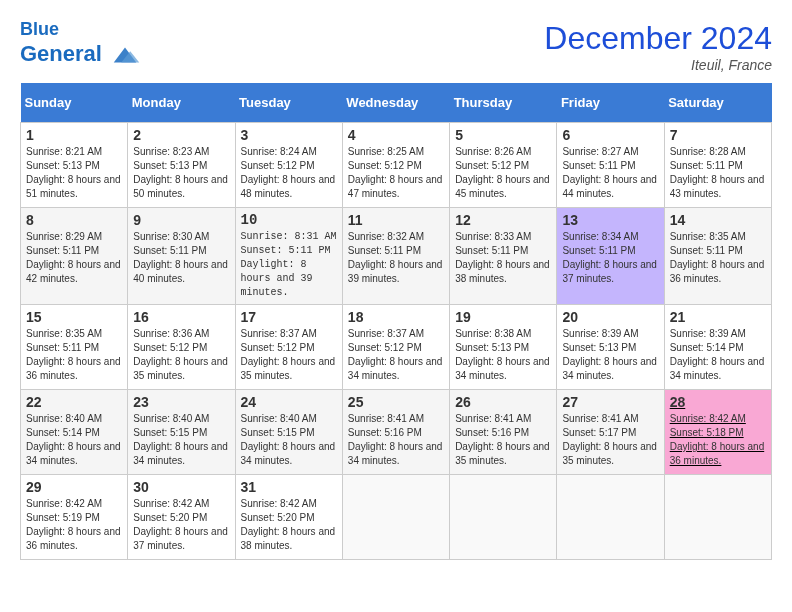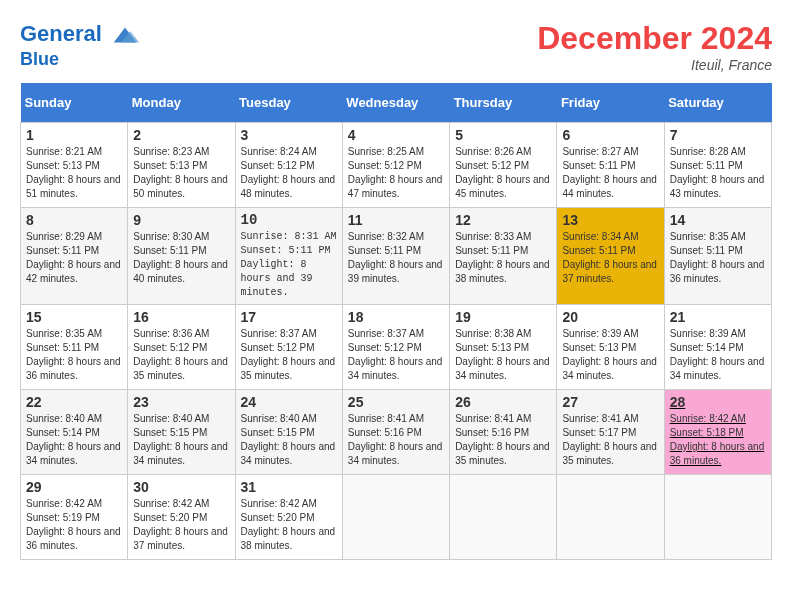--- a/index.html
+++ b/index.html
@@ -32,22 +32,22 @@
     .logo-icon {
       width: 30px;
       height: 30px;
       margin-left: 4px;
     }
     .title-block {
       text-align: right;
     }
     .month-title {
       font-size: 32px;
-      font-weight: bold;
-      color: #ef4444;
+      font-weight: normal;
+      color: #1d4ed8;
     }
     .location {
       font-size: 14px;
       color: #555;
       font-style: italic;
     }
     table {
       width: 100%;
       border-collapse: collapse;
       font-size: 11px;
@@ -86,28 +86,28 @@
       background: #f9f9f9;
     }
     th:first-child { border-radius: 0; }
   </style>
 </head>
 <body>
 
 <div class="header">
   <div class="logo">
     <div>
+      <div class="logo-text" style="color:#1a6bbf; font-size:18px;">Blue</div>
       <div class="logo-text">
         <span>General</span>
         <svg class="logo-icon" viewBox="0 0 40 30" style="display:inline-block;vertical-align:middle;margin-left:2px;">
           <polygon points="5,25 20,5 35,25" fill="#1a6bbf" opacity="0.85"></polygon>
           <polygon points="15,25 27,10 39,25" fill="#5b9bd5" opacity="0.7"></polygon>
         </svg>
       </div>
-      <div class="logo-text" style="color:#1a6bbf; font-size:18px;">Blue</div>
     </div>
   </div>
   <div class="title-block">
     <div class="month-title">December 2024</div>
     <div class="location">Iteuil, France</div>
   </div>
 </div>
 
 <table>
   <thead>
@@ -166,21 +166,21 @@
         <div class="day-info">Sunrise: 8:31 AM<br>Sunset: 5:11 PM<br>Daylight: 8 hours and 39 minutes.</div>
       </td>
         <td style="background: rgb(245, 245, 245);">
         <div class="day-num">11</div>
         <div class="day-info">Sunrise: 8:32 AM<br>Sunset: 5:11 PM<br>Daylight: 8 hours and 39 minutes.</div>
       </td>
         <td style="background: rgb(245, 245, 245);">
         <div class="day-num">12</div>
         <div class="day-info">Sunrise: 8:33 AM<br>Sunset: 5:11 PM<br>Daylight: 8 hours and 38 minutes.</div>
       </td>
-        <td style="background: #eab308; margin-left: 46px;">
+        <td style="background: #c4b5fd; margin-left: 46px;">
         <div class="day-num">13</div>
         <div class="day-info">Sunrise: 8:34 AM<br>Sunset: 5:11 PM<br>Daylight: 8 hours and 37 minutes.</div>
       </td>
         <td style="background: rgb(245, 245, 245);">
         <div class="day-num">14</div>
         <div class="day-info">Sunrise: 8:35 AM<br>Sunset: 5:11 PM<br>Daylight: 8 hours and 36 minutes.</div>
       </td>
       </tr>
       <tr>
         <td>

